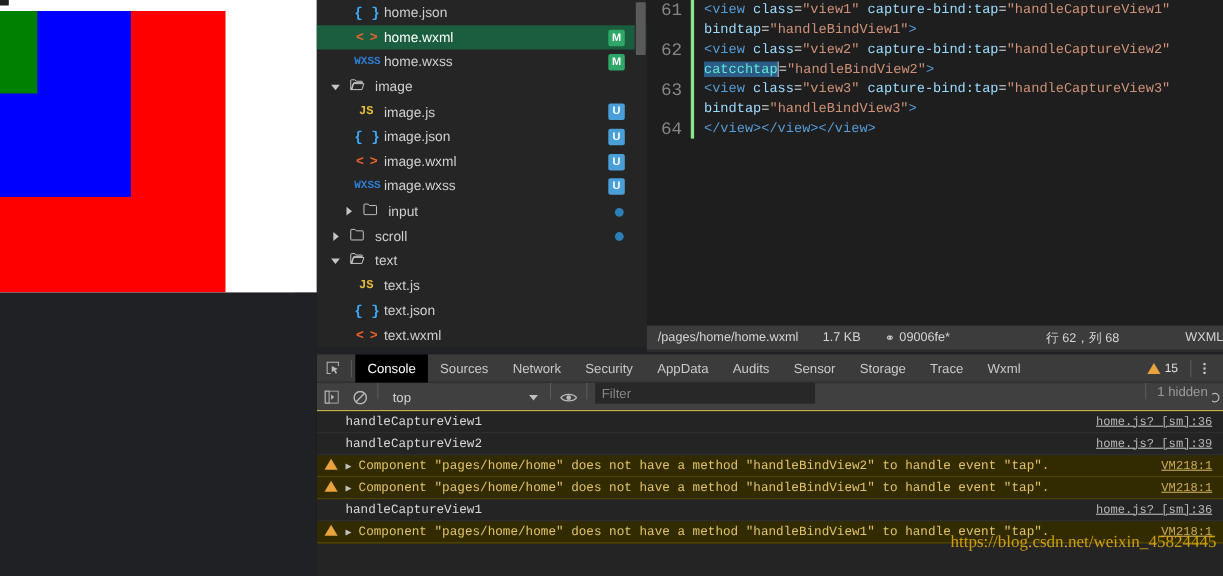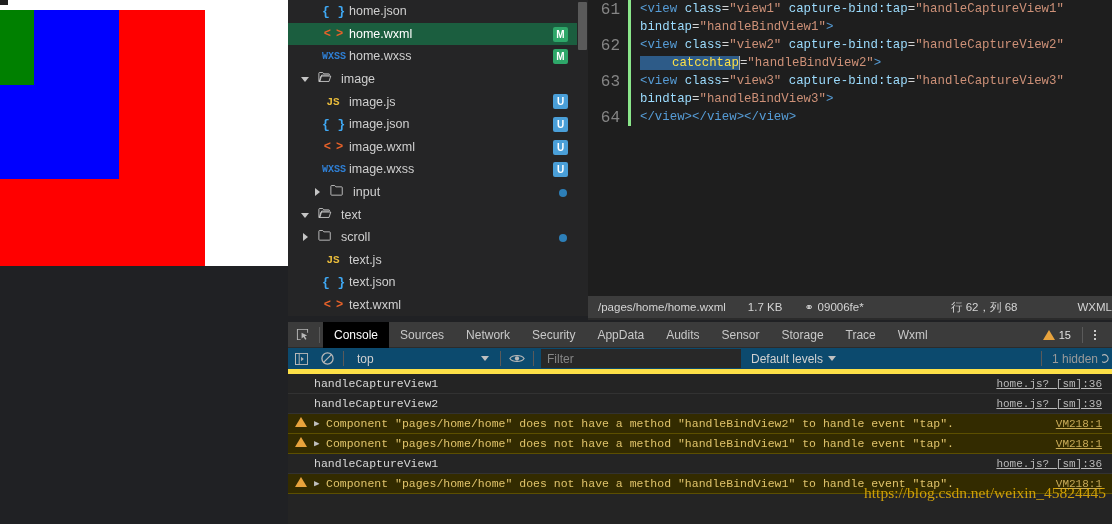--- a/index.html
+++ b/index.html
@@ -116,23 +116,22 @@
     position: absolute; left: 52px; top: 0; width: 472px; height: 296px;
     font-family: "Liberation Mono", monospace;
     font-size: 12.4px; line-height: 18px; white-space: pre;
   }
   .cl { position: absolute; left: 0; }
   .tag  { color: #569cd6; }
   .attr { color: #9cdcfe; }
   .str  { color: #ce9178; }
   .punc { color: #d4d4d4; }
   .sel-token {
-    background: #2d5b88; color: #fde047;
+    background: #2d5b88; color: #5eead4;
     border-right: 1.5px solid #aeafad;
-    padding-left: 32px;
   }
 
   
   #editor-status {
     position: absolute; left: 588px; top: 296px; width: 524px; height: 22px;
     background: #3c3c3c; color: #d4d4d4; font-size: 11.5px;
     display: flex; align-items: center; white-space: nowrap; overflow: hidden;
   }
   #editor-status .seg { margin-left: 10px; display: flex; align-items: center; }
   #editor-status .grow { flex: 1 1 auto; }
@@ -188,23 +187,23 @@
     border-bottom: 10px solid #e8a33d; position: relative;
   }
   .kebab {
     width: 18px; height: 26px; display: flex; flex-direction: column;
     align-items: center; justify-content: center; gap: 2px;
   }
   .kebab i { width: 2px; height: 2px; background: #c9c9c9; display: block; }
   .edge-stub { width: 8px; height: 26px; }
 
   #dt-filterbar {
-    position: relative; height: 26px; background: #0c4a6e;
-    display: flex; align-items: center; white-space: nowrap;
-    border-bottom: 5px solid #fde047;
+    position: relative; height: 26px; background: #404040;
+    display: flex; align-items: flex-start; white-space: nowrap;
+    border-bottom: 1px solid #fde047;
   }
   .fb-btn { width: 26px; height: 26px; display: flex; align-items: center; justify-content: center; }
   .fb-sep { width: 1px; height: 15px; background: #5a5a5a; margin: 0 3px; }
   #ctx-select {
     width: 150px; height: 26px; display: flex; align-items: center;
     justify-content: space-between; padding: 0 8px 0 10px;
     font-size: 12px; color: #d0d0d0;
   }
   .caret-d {
     width: 0; height: 0; border-left: 4px solid transparent;
@@ -323,34 +322,34 @@
         </div>
         <div class="tree-row" style="padding-left: 24px;">
           <span class="twisty right"></span>
           <span class="ficon folder"><svg width="14" height="12" viewBox="0 0 16 13">
               <path d="M1 2.2a.8.8 0 0 1 .8-.8h3.6l1.3 1.5h6.5a.8.8 0 0 1 .8.8v7.9a.8.8 0 0 1-.8.8H1.8a.8.8 0 0 1-.8-.8z" fill="none" stroke="#cccccc" stroke-width="1"></path>
             </svg></span>
           <span class="fname">input</span>
           <span class="dot"></span>
         </div>
         <div class="tree-row" style="padding-left: 12px;">
+          <span class="twisty right"></span>
+          <span class="ficon folder"><svg width="14" height="12" viewBox="0 0 16 13">
+              <path d="M1 2.2a.8.8 0 0 1 .8-.8h3.6l1.3 1.5h6.5a.8.8 0 0 1 .8.8v7.9a.8.8 0 0 1-.8.8H1.8a.8.8 0 0 1-.8-.8z" fill="none" stroke="#cccccc" stroke-width="1"></path>
+            </svg></span>
+          <span class="fname">scroll</span>
+          <span class="dot"></span>
+        </div>
+        <div class="tree-row" style="padding-left: 12px;">
           <span class="twisty down"></span>
           <span class="ficon folder"><svg width="14" height="12" viewBox="0 0 16 13">
               <path d="M1 2.2a.8.8 0 0 1 .8-.8h3.6l1.3 1.5h5.6a.8.8 0 0 1 .8.8v.6H4.2L2.2 11.6H1z" fill="none" stroke="#cccccc" stroke-width="1"></path>
               <path d="M3.4 5.4h11.2l-2 6.2H1.4z" fill="none" stroke="#cccccc" stroke-width="1"></path>
             </svg></span>
           <span class="fname">text</span>
-        </div>
-        <div class="tree-row" style="padding-left: 12px;">
-          <span class="twisty right"></span>
-          <span class="ficon folder"><svg width="14" height="12" viewBox="0 0 16 13">
-              <path d="M1 2.2a.8.8 0 0 1 .8-.8h3.6l1.3 1.5h6.5a.8.8 0 0 1 .8.8v7.9a.8.8 0 0 1-.8.8H1.8a.8.8 0 0 1-.8-.8z" fill="none" stroke="#cccccc" stroke-width="1"></path>
-            </svg></span>
-          <span class="fname">scroll</span>
-          <span class="dot"></span>
         </div>
         <div class="tree-row" style="padding-left: 34px;">
           <span class="ficon js">JS</span>
           <span class="fname">text.js</span>
         </div>
         <div class="tree-row" style="padding-left: 34px;">
           <span class="ficon json">{ }</span>
           <span class="fname">text.json</span>
         </div>
         <div class="tree-row" style="padding-left: 34px;">
@@ -459,24 +458,20 @@
       </div>
       <div class="fb-sep"></div>
       <div class="fb-btn">
         <svg width="16" height="11" viewBox="0 0 18 12" aria-hidden="true">
           <path d="M1 6 C4 1.5 14 1.5 17 6 C14 10.5 4 10.5 1 6 z" fill="none" stroke="#b8b8b8" stroke-width="1.3"></path>
           <circle cx="9" cy="6" r="2.4" fill="#b8b8b8"></circle>
         </svg>
       </div>
       <div class="fb-sep"></div>
       <input id="filter-input" type="text" placeholder="Filter" style="">
-      <div id="levels-select">
-        <span>Default levels</span>
-        <span class="caret-d"></span>
-      </div>
       <div class="hidden-count">
         <span>1 hidden</span>
       </div>
       <div class="gear-stub">
         <svg width="10" height="11" viewBox="0 0 6 12" aria-hidden="true">
           <circle cx="0" cy="6" r="4.2" fill="none" stroke="#b8b8b8" stroke-width="1.2"></circle>
         </svg>
       </div>
     </div>
 

